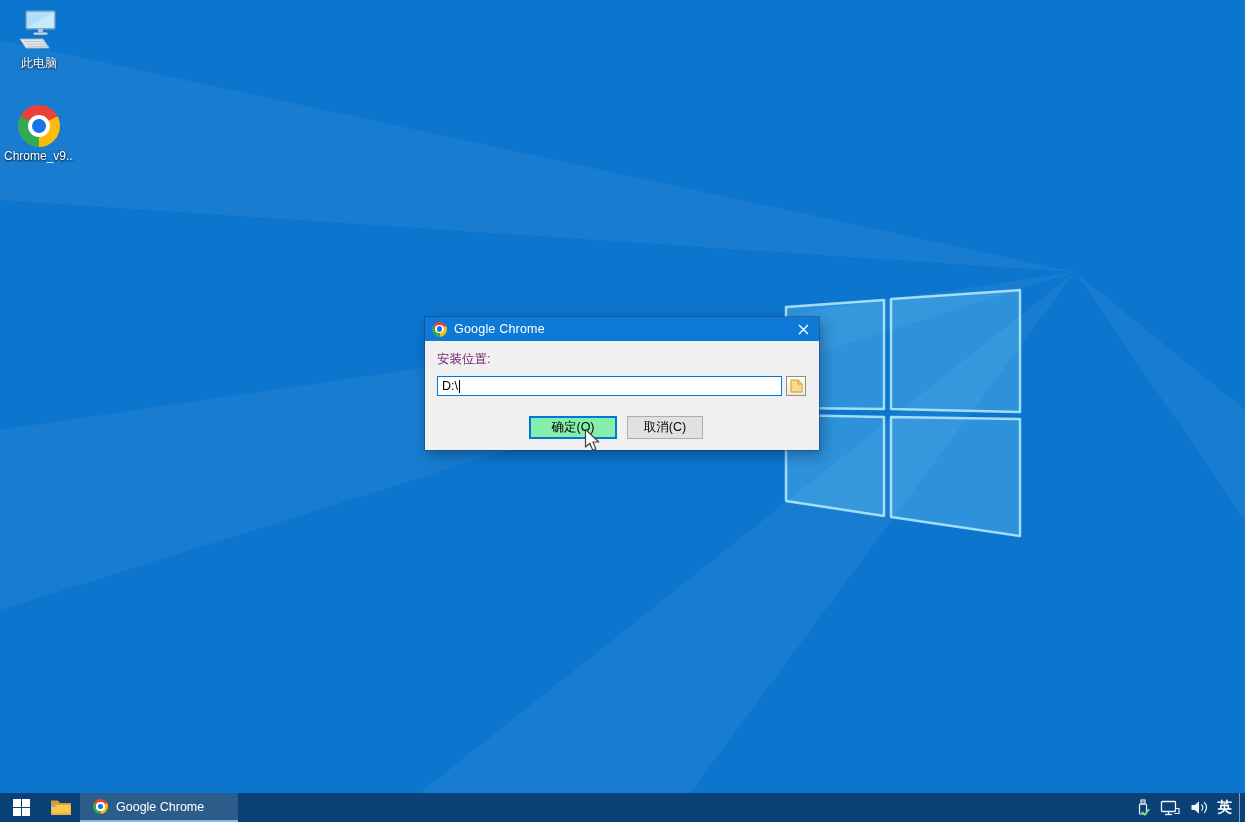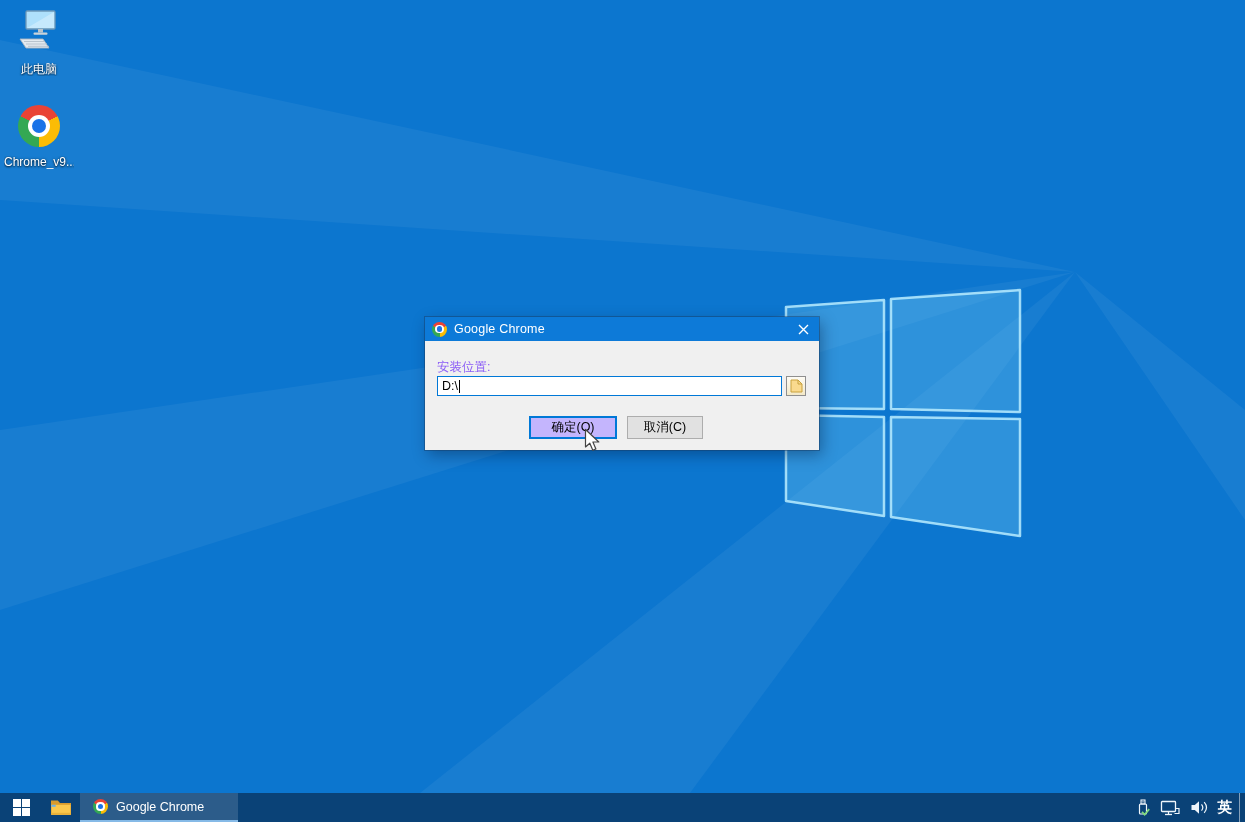--- a/index.html
+++ b/index.html
@@ -27,21 +27,21 @@
       radial-gradient(760px 520px at -4% 104%, rgba(6,64,138,0.50), rgba(6,64,138,0) 70%),
       linear-gradient(115deg, #0d85dd 0%, #0f8ce5 28%, #0c7ad2 52%, #0a68bd 78%, #0b5dad 100%);
     background-color:#0c76cf;
   }
   .wallpaper-overlay { position:absolute; inset:0; pointer-events:none; }
 
   
   .desktop-icon { position:absolute; left:4px; width:70px; text-align:center; cursor:default; }
   .desktop-icon .art { display:flex; justify-content:center; align-items:flex-end; height:46px; }
   .icon-label {
-    margin-top:9px; font-size:12px; color:#fff; line-height:13px;
+    margin-top:3px; font-size:12px; color:#fff; line-height:13px;
     text-shadow:0 1px 2px rgba(0,0,0,0.75), 0 0 3px rgba(0,0,0,0.4);
     white-space:nowrap; overflow:hidden;
   }
   .chrome-logo { position:relative; border-radius:50%;
     background:conic-gradient(from 0deg, #e94335 0deg 62deg, #fbbc05 62deg 180deg, #34a853 180deg 298deg, #e94335 298deg 360deg); }
   .chrome-logo::before { content:""; position:absolute; inset:23%; background:#fff; border-radius:50%; }
   .chrome-logo::after  { content:""; position:absolute; inset:33%; background:#1a73e8; border-radius:50%; }
   .chrome-42 { width:42px; height:42px; }
   .chrome-16 { width:15px; height:15px; }
 
@@ -53,38 +53,38 @@
   }
   .titlebar {
     position:absolute; left:0; top:0; right:0; height:24px; background:#0d7ad8;
     display:flex; align-items:center; padding-left:7px;
   }
   .titlebar-title { color:#fff; font-size:12.5px; margin-left:7px; letter-spacing:0.2px; }
   .close-btn {
     position:absolute; right:0; top:0; width:32px; height:24px;
     display:flex; align-items:center; justify-content:center; cursor:default;
   }
-  .dlg-label { position:absolute; left:12px; top:42px; font-size:12.5px; color:#8b5cf6; }
+  .dlg-label { position:absolute; left:12px; top:34px; font-size:12.5px; color:#701a75; }
   .textbox {
     position:absolute; left:12px; top:59px; width:345px; height:20px;
     background:#fff; border:1px solid #0078d7; font-size:12.5px; color:#000;
     display:flex; align-items:center; padding-left:4px;
   }
   .caret { display:inline-block; width:1px; height:13px; background:#000; margin-left:1px; }
   .browse-btn {
     position:absolute; left:361px; top:59px; width:20px; height:20px;
     background:linear-gradient(#fdfbf4,#f3e9c9); border:1px solid #8f8f8f;
     display:flex; align-items:center; justify-content:center;
   }
   .dlg-btn {
     position:absolute; top:99px; height:23px; font-size:12.5px; color:#000;
     display:flex; align-items:center; justify-content:center;
   }
   .btn-ok {
-    left:104px; width:88px; background:#c4b5fd;
+    left:104px; width:88px; background:#86efac;
     border:1px solid #0078d7; box-shadow:inset 0 0 0 1px #0078d7;justify-content:center;
   }
   .btn-cancel { left:202px; width:76px; background:#e1e1e1; border:1px solid #adadad; }
 
   
   .cursor { position:absolute; left:584px; top:428px; pointer-events:none; }
 
   
   .taskbar {
     position:absolute; left:0; bottom:0; width:1245px; height:29px;

